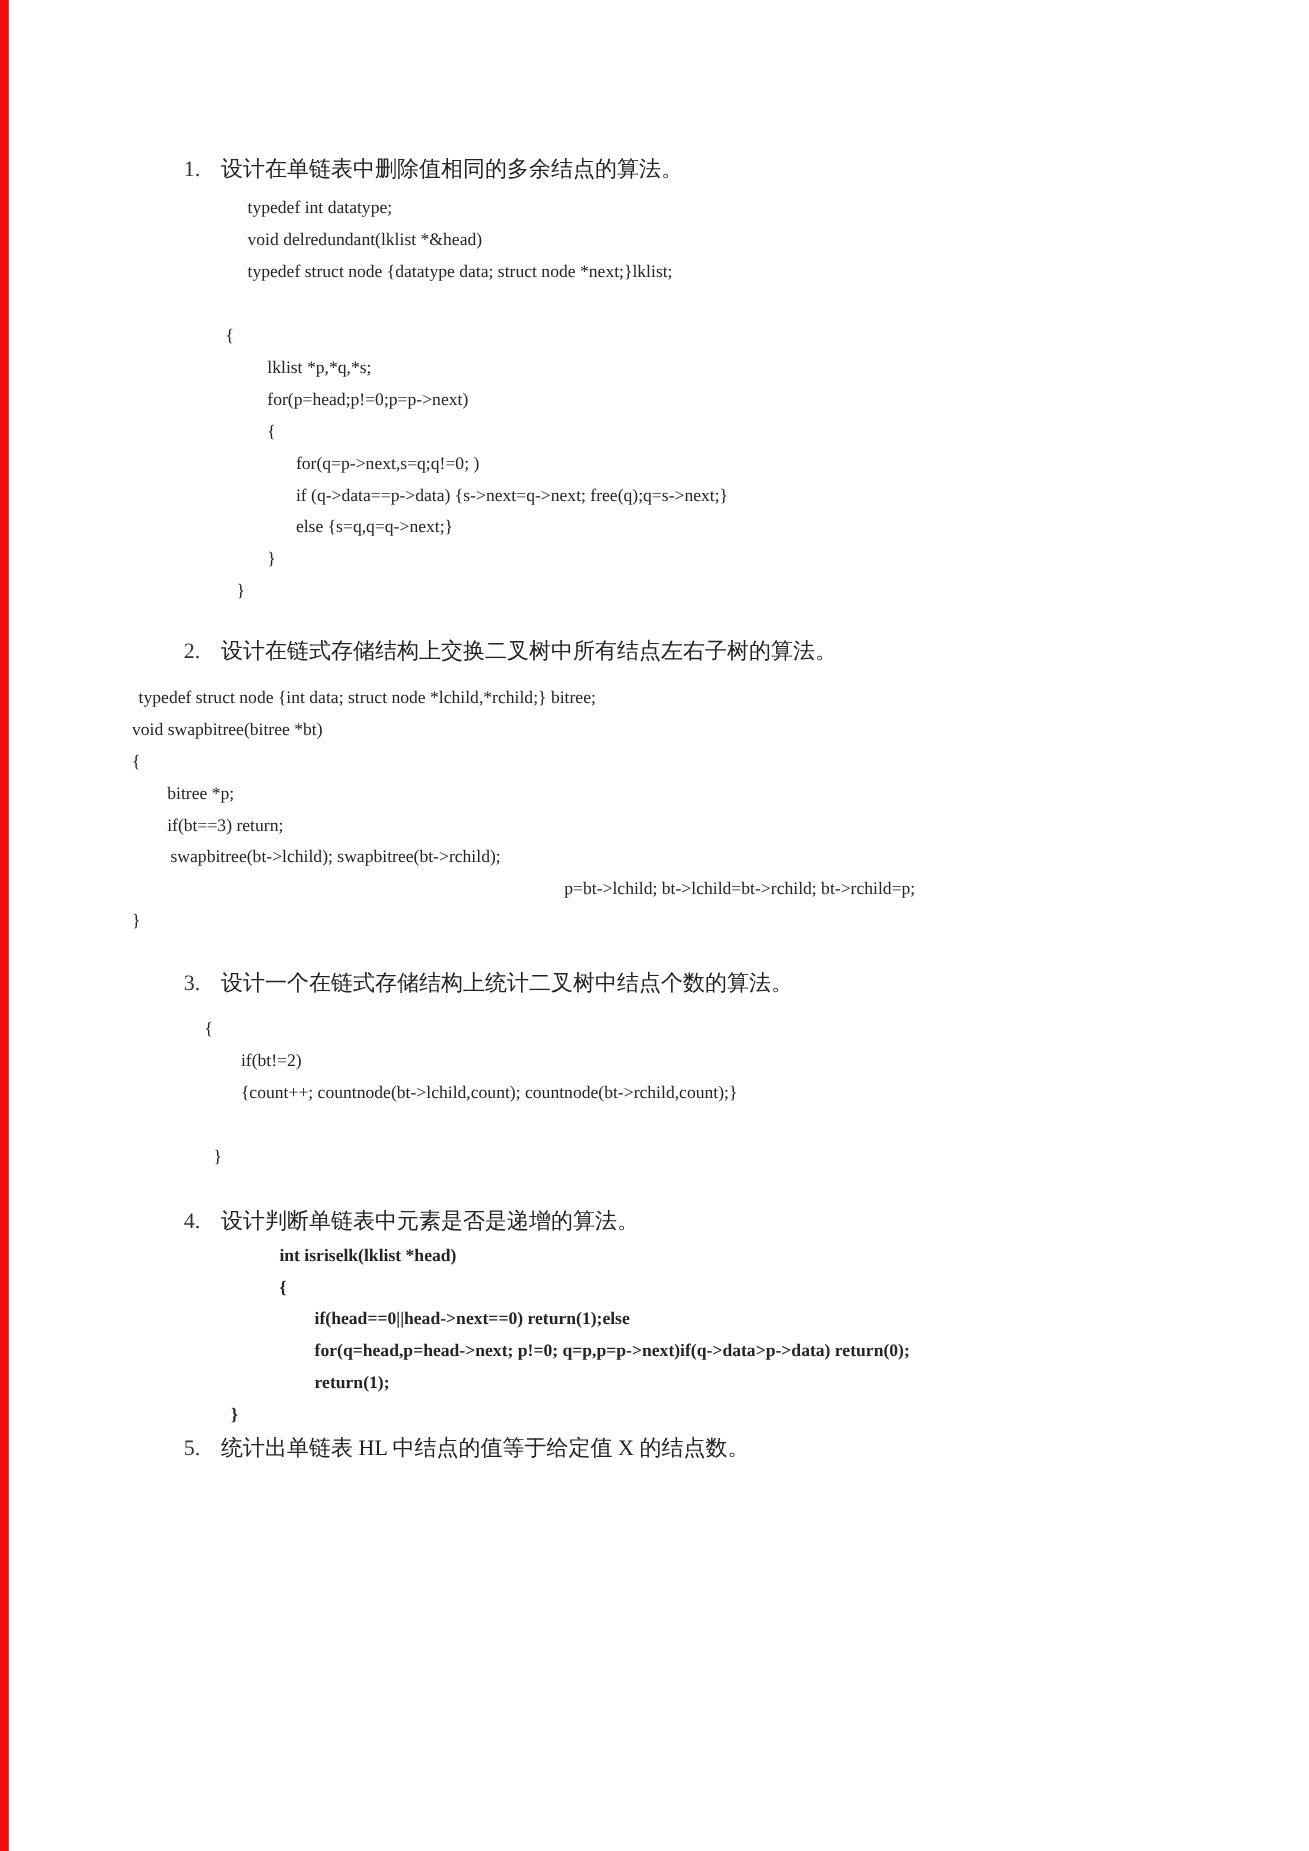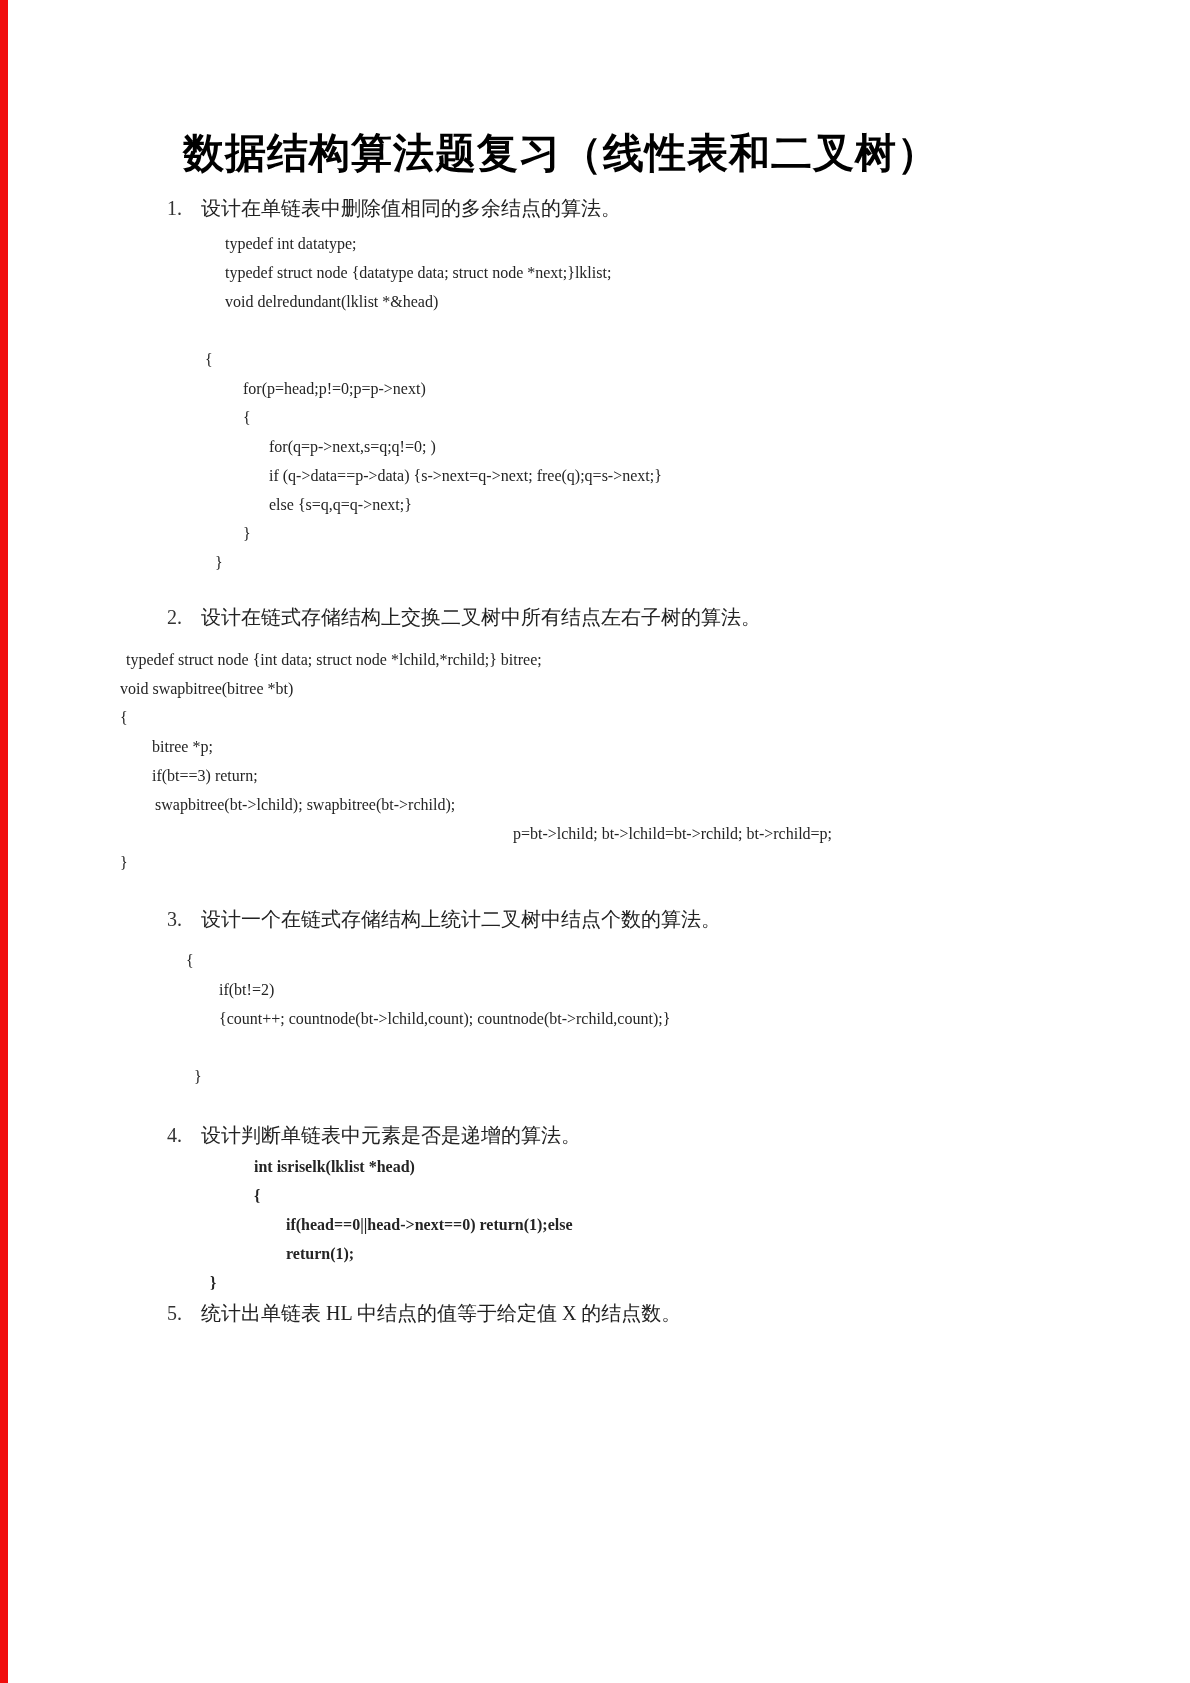--- a/index.html
+++ b/index.html
@@ -62,33 +62,33 @@
   .item-4 .code-block{margin-left:210px;margin-top:2px;font-weight:bold;}
   .item-5 .item-head{margin-top:2px;}
 </style>
 </head>
 <body>
 
 <div class="page">
   <div class="red-bar" style="background: rgb(241, 13, 13);"></div>
   <div class="content">
 
-    <h1 class="doc-title">数据结构算法题复习（线性表和二叉树）</h1>
 
     <div class="item item-1">
       <div class="item-head">
         <span class="item-num">1.</span>
         <span class="item-text">设计在单链表中删除值相同的多余结点的算法。</span>
       </div>
       <div class="code-block">
           <div class="code-line" style="padding-left: 20px;">typedef int datatype;</div>
+          <div class="code-line" style="padding-left: 20px;">void delredundant(lklist *&amp;head)</div>
           <div class="code-line" style="padding-left: 20px;">typedef struct node {datatype data; struct node *next;}lklist;</div>
-          <div class="code-line" style="padding-left: 20px;">void delredundant(lklist *&amp;head)</div>
           <div class="code-line" style="padding-left: 0px;">&nbsp;</div>
           <div class="code-line" style="padding-left: 0px;">{</div>
+          <div class="code-line" style="padding-left: 38px;">lklist *p,*q,*s;</div>
           <div class="code-line" style="padding-left: 38px;">for(p=head;p!=0;p=p-&gt;next)</div>
           <div class="code-line" style="padding-left: 38px;">{</div>
           <div class="code-line" style="padding-left: 64px;">for(q=p-&gt;next,s=q;q!=0; )</div>
           <div class="code-line" style="padding-left: 64px;">if (q-&gt;data==p-&gt;data) {s-&gt;next=q-&gt;next; free(q);q=s-&gt;next;}</div>
           <div class="code-line" style="padding-left: 64px;">else {s=q,q=q-&gt;next;}</div>
           <div class="code-line" style="padding-left: 38px;">}</div>
           <div class="code-line" style="padding-left: 10px;">}</div>
         </div>
     </div>
 
@@ -125,20 +125,21 @@
 
     <div class="item item-4">
       <div class="item-head">
         <span class="item-num">4.</span>
         <span class="item-text">设计判断单链表中元素是否是递增的算法。</span>
       </div>
       <div class="code-block">
           <div class="code-line" style="padding-left: 44px;">int isriselk(lklist *head)</div>
           <div class="code-line" style="padding-left: 44px;">{</div>
           <div class="code-line" style="padding-left: 76px;">if(head==0||head-&gt;next==0) return(1);else</div>
+          <div class="code-line" style="padding-left: 76px;">for(q=head,p=head-&gt;next; p!=0; q=p,p=p-&gt;next)if(q-&gt;data&gt;p-&gt;data) return(0);</div>
           <div class="code-line" style="padding-left: 76px;">return(1);</div>
           <div class="code-line" style="padding-left: 0px;">}</div>
         </div>
     </div>
 
     <div class="item item-5">
       <div class="item-head">
         <span class="item-num">5.</span>
         <span class="item-text">统计出单链表 HL 中结点的值等于给定值 X 的结点数。</span>
       </div>

